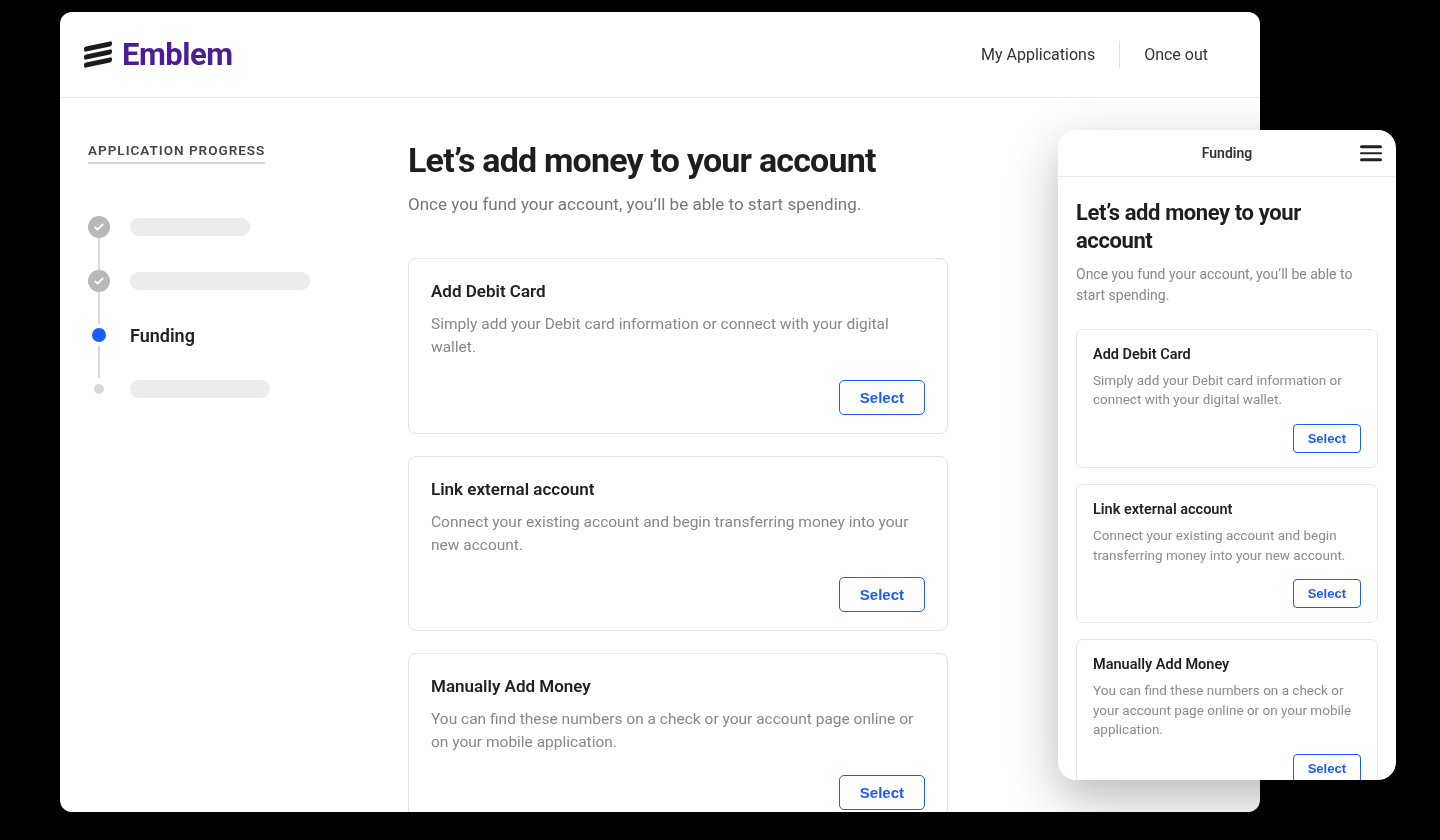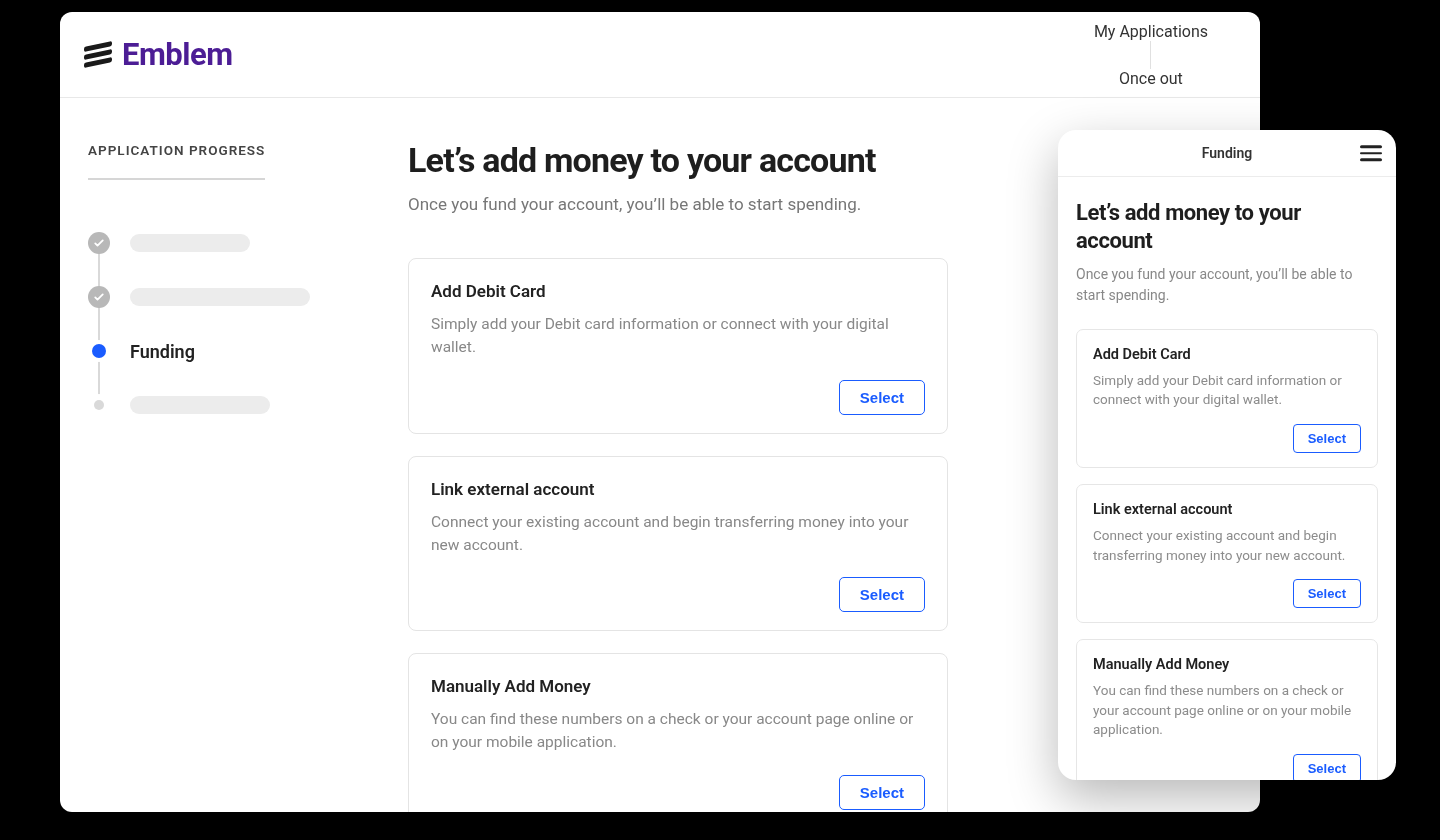--- a/index.html
+++ b/index.html
@@ -33,36 +33,36 @@
   }
   .logo { display: flex; align-items: center; gap: 10px; }
   .logo-mark {
     width: 28px; height: 28px; display: flex; flex-direction: column; justify-content: center; gap: 3px;
   }
   .logo-mark span {
     display: block; height: 5px; background: #1a1a1a; border-radius: 2px;
     transform: skewY(-12deg);
   }
   .logo-text { font-size: 31px; font-weight: 700; color: #4c1d95; letter-spacing: -0.5px; }
-  .d-nav { margin-left: auto; display: flex; align-items: center; flex-direction: column; }
+  .d-nav { margin-left: auto; display: flex; align-items: center; }
   .d-nav a { color: #333; text-decoration: none; font-size: 16px; padding: 0 24px; cursor: pointer; }
   .d-nav .divider { width: 1px; height: 28px; background: #e0e0e0; }
 
   .d-body { display: flex; padding: 42px 28px 0 28px; }
 
   
   .sidebar { width: 300px; flex-shrink: 0; }
   .sidebar-title {
     font-size: 13.5px;
     letter-spacing: 1px;
     color: #444;
     font-weight: 600;
     border-bottom: 2px solid #d6d6d6;
     display: inline-block;
-    padding-bottom: 20px;
+    padding-bottom: 4px;
   }
   .progress { margin-top: 52px; position: relative; }
   .progress::before {
     content: "";
     position: absolute;
     left: 10px;
     top: 10px;
     bottom: 14px;
     width: 2px;
     background: #d9d9d9;

